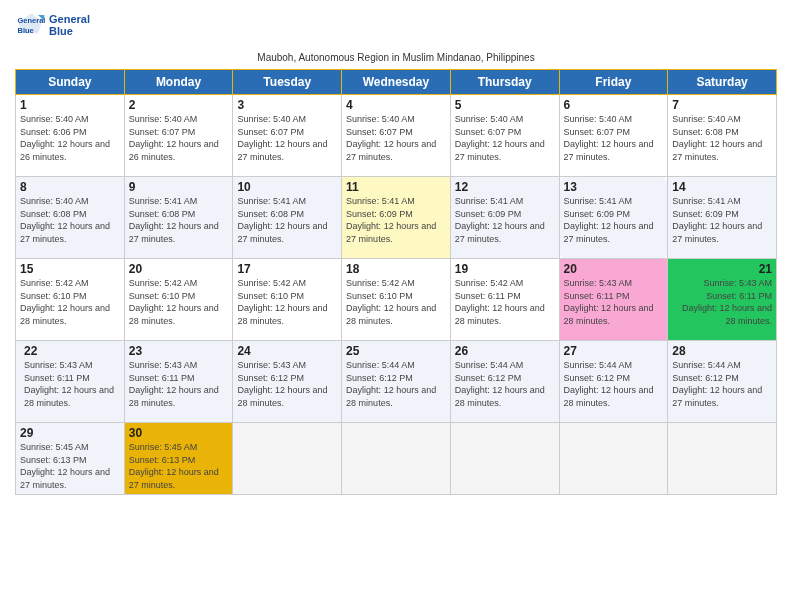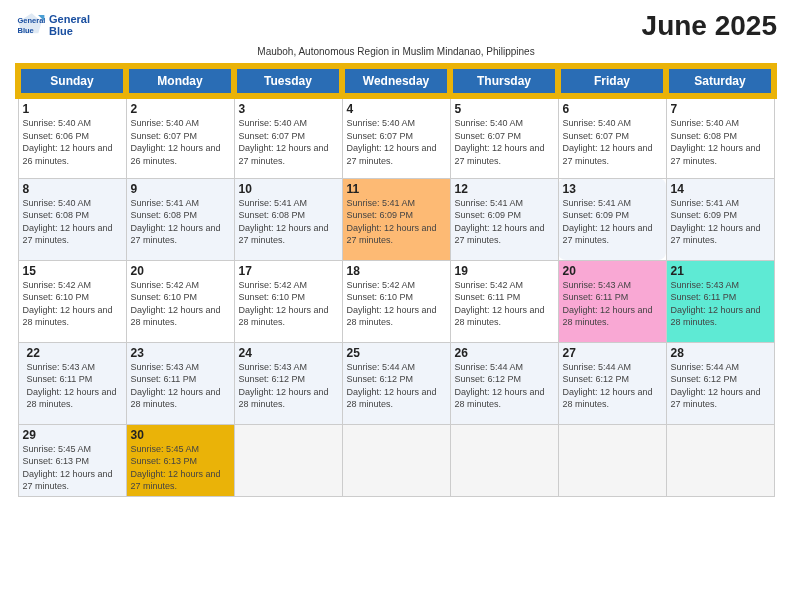--- a/index.html
+++ b/index.html
@@ -12,21 +12,21 @@
     }
     .page {
       width: 792px;
       height: 612px;
       padding: 10px 15px;
     }
     .header-row {
       display: flex;
       justify-content: space-between;
       align-items: flex-start;
-      margin-bottom: 4px;
+      margin-bottom: 12px;
     }
     .logo {
       display: flex;
       align-items: center;
       gap: 4px;
     }
     .logo-icon {
       width: 30px;
       height: 30px;
     }
@@ -48,21 +48,21 @@
       border-collapse: collapse;
       table-layout: fixed;
     }
     .calendar-table th {
       background-color: #2a6db5;
       color: white;
       text-align: center;
       font-size: 12px;
       font-weight: bold;
       padding: 5px 2px;
-      border: 6px solid #eab308;
+      border: 1px solid #eab308;
     }
     .calendar-table td {
       border: 1px solid #ccc;
       vertical-align: top;
       padding: 3px 4px;
       font-size: 9.5px;
       color: #333;
       height: 82px;
       background: #fff;
     }
@@ -97,21 +97,20 @@
         <text x="3" y="16" font-size="9" font-weight="bold" fill="#1a4fa0" font-family="Arial">General</text>
         <text x="3" y="27" font-size="9" font-weight="bold" fill="#1a4fa0" font-family="Arial">Blue</text>
         <polygon points="28,6 35,13 35,6" fill="#2a6db5"></polygon>
         <polygon points="28,6 35,6 35,13" fill="#4a9fd4"></polygon>
       </svg>
       <div>
         <div style="font-size:11px;font-weight:bold;color:#1a4fa0;">General</div>
         <div style="font-size:11px;font-weight:bold;color:#1a4fa0;">Blue</div>
       </div>
     </div>
-    <div class="month-title">June 2025</div>
   </div>
 
   <div class="subtitle">Mauboh, Autonomous Region in Muslim Mindanao, Philippines</div>
 
   <table class="calendar-table">
     <thead>
       <tr>
         <th>Sunday</th>
         <th>Monday</th>
         <th>Tuesday</th>
@@ -158,21 +157,21 @@
         <span class="day-info">Sunrise: 5:40 AM<br>Sunset: 6:08 PM<br>Daylight: 12 hours and 27 minutes.</span>
       </td>
           <td style="background: rgb(240, 244, 250);">
         <span class="day-num">9</span>
         <span class="day-info">Sunrise: 5:41 AM<br>Sunset: 6:08 PM<br>Daylight: 12 hours and 27 minutes.</span>
       </td>
           <td style="background: rgb(240, 244, 250);">
         <span class="day-num">10</span>
         <span class="day-info">Sunrise: 5:41 AM<br>Sunset: 6:08 PM<br>Daylight: 12 hours and 27 minutes.</span>
       </td>
-          <td style="background: #fdba74;">
+          <td style="background: #fef9c3;">
         <span class="day-num">11</span>
         <span class="day-info">Sunrise: 5:41 AM<br>Sunset: 6:09 PM<br>Daylight: 12 hours and 27 minutes.</span>
       </td>
           <td style="background: rgb(240, 244, 250);">
         <span class="day-num">12</span>
         <span class="day-info">Sunrise: 5:41 AM<br>Sunset: 6:09 PM<br>Daylight: 12 hours and 27 minutes.</span>
       </td>
           <td style="background: rgb(240, 244, 250); border-radius: 8px;">
         <span class="day-num">13</span>
         <span class="day-info">Sunrise: 5:41 AM<br>Sunset: 6:09 PM<br>Daylight: 12 hours and 27 minutes.</span>
@@ -200,21 +199,21 @@
         <span class="day-info">Sunrise: 5:42 AM<br>Sunset: 6:10 PM<br>Daylight: 12 hours and 28 minutes.</span>
       </td>
           <td style="background: rgb(255, 255, 255);">
         <span class="day-num">19</span>
         <span class="day-info">Sunrise: 5:42 AM<br>Sunset: 6:11 PM<br>Daylight: 12 hours and 28 minutes.</span>
       </td>
           <td style="background: #f9a8d4;">
         <span class="day-num">20</span>
         <span class="day-info">Sunrise: 5:43 AM<br>Sunset: 6:11 PM<br>Daylight: 12 hours and 28 minutes.</span>
       </td>
-          <td style="background: #5eead4;">
+          <td style="background: #22c55e; text-align: right;">
         <span class="day-num">21</span>
         <span class="day-info">Sunrise: 5:43 AM<br>Sunset: 6:11 PM<br>Daylight: 12 hours and 28 minutes.</span>
       </td>
         </tr>
         <tr>
           <td style="background: rgb(240, 244, 250); padding-left: 8px;">
         <span class="day-num">22</span>
         <span class="day-info">Sunrise: 5:43 AM<br>Sunset: 6:11 PM<br>Daylight: 12 hours and 28 minutes.</span>
       </td>
           <td style="background: rgb(240, 244, 250);">

